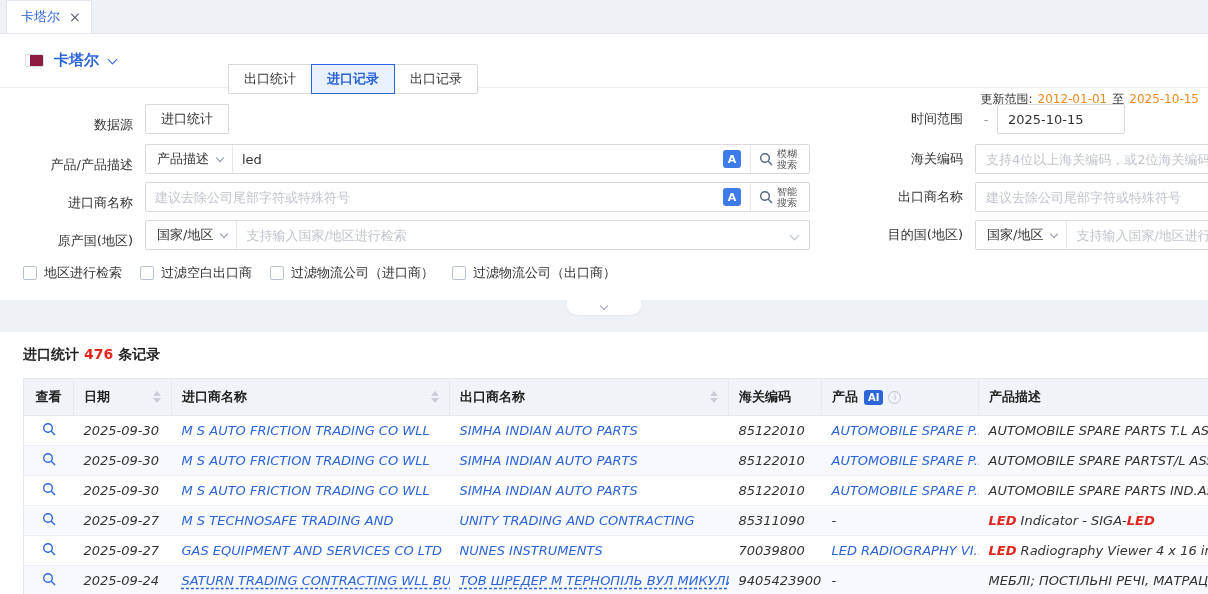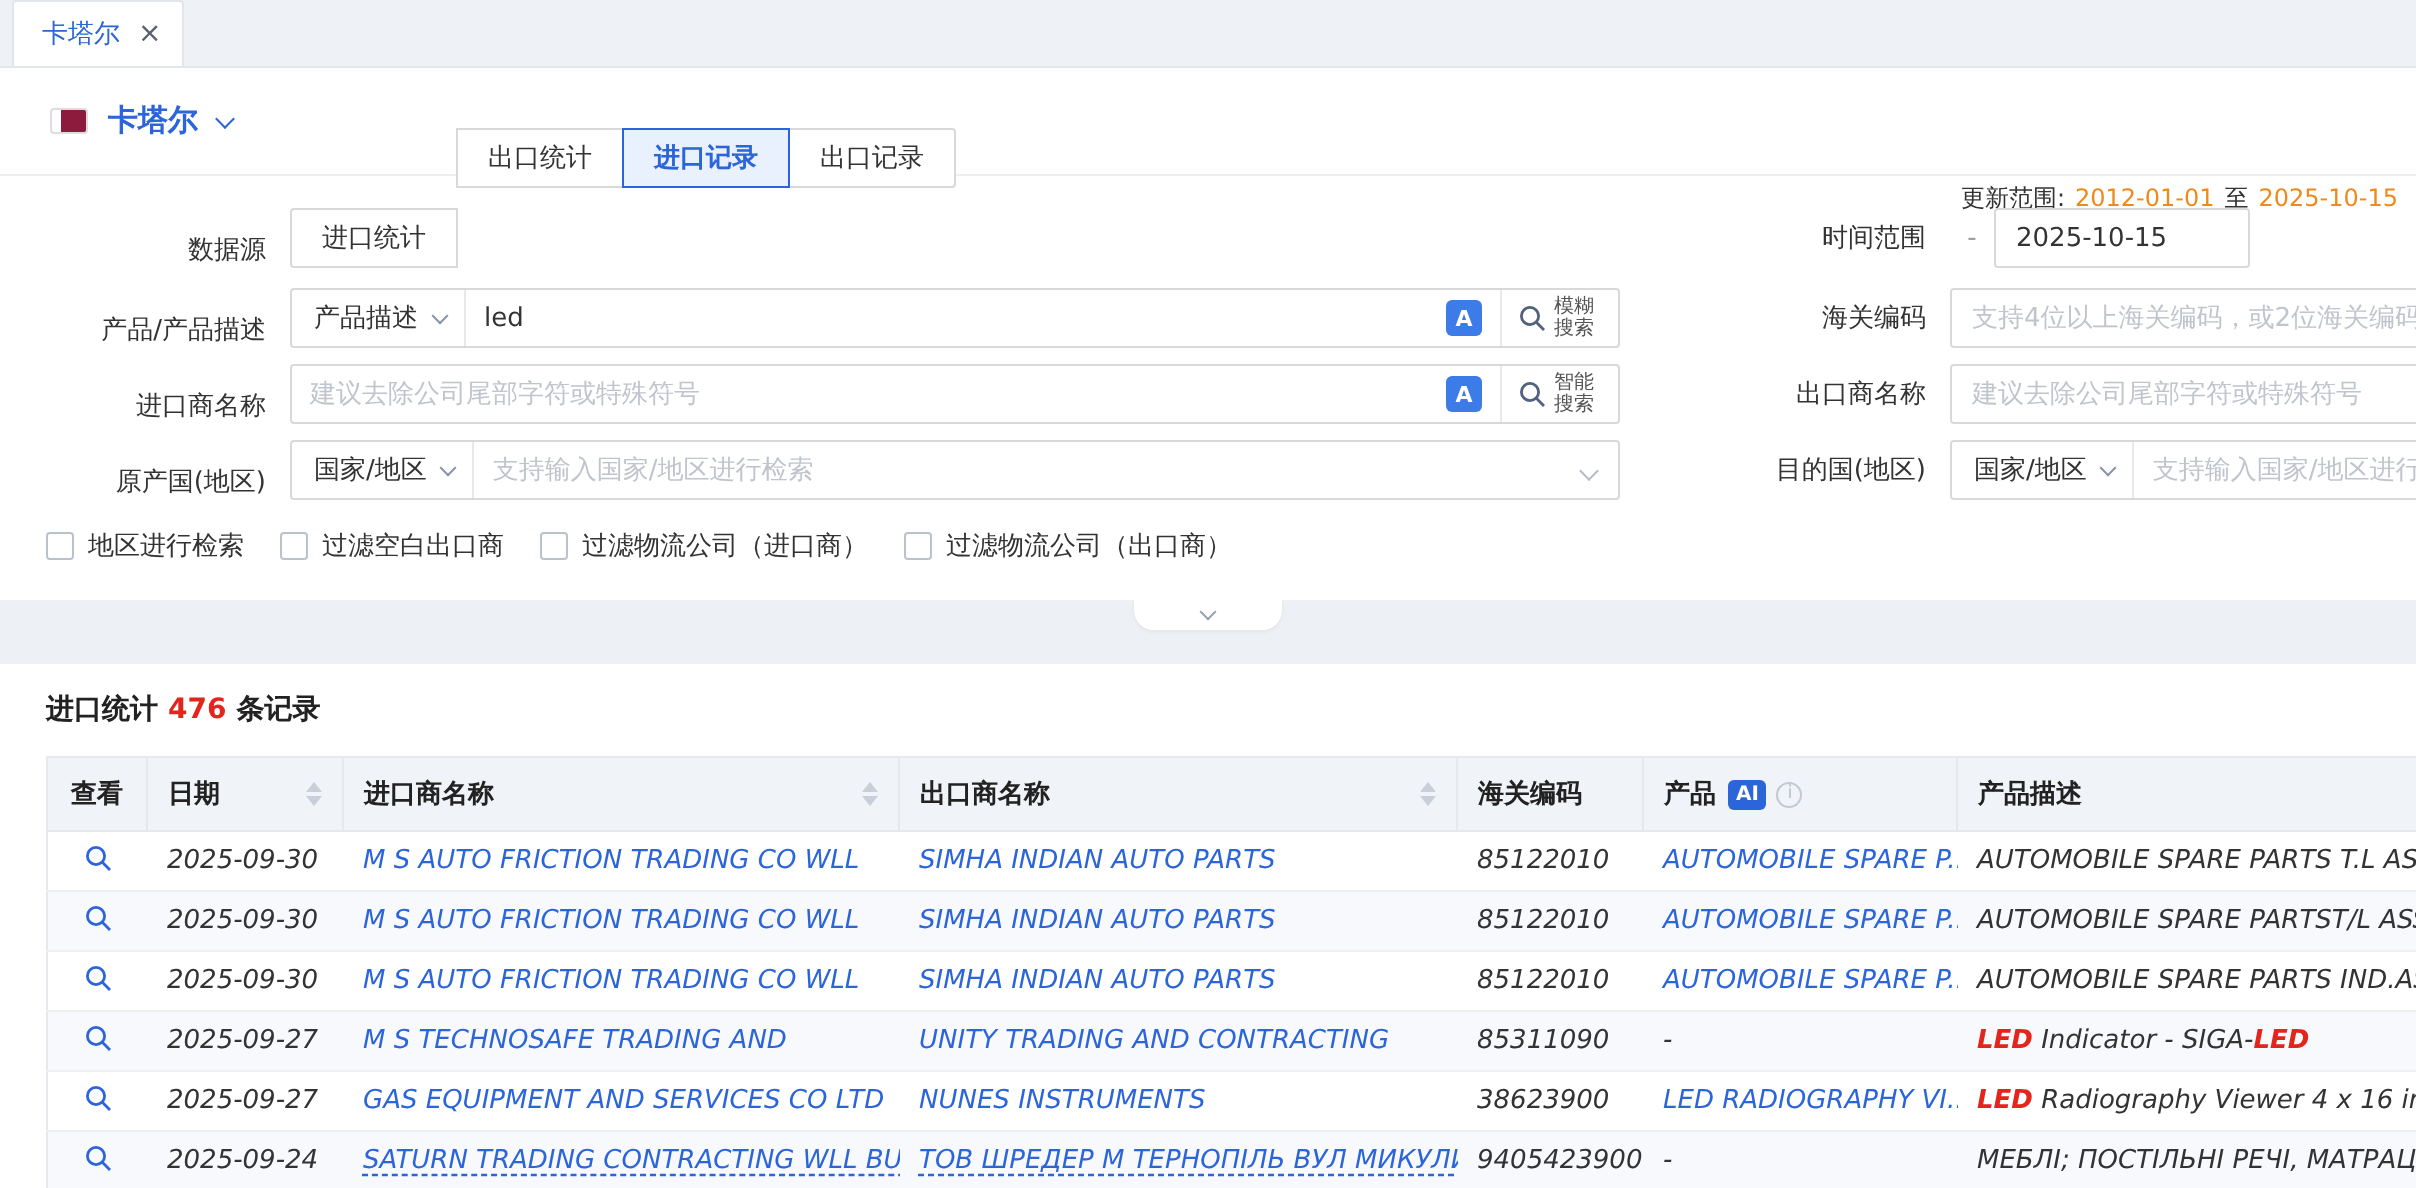--- a/index.html
+++ b/index.html
@@ -382,21 +382,21 @@
             <tr>
               <td class="c-view"><span class="viewbtn">
                   <svg width="14" height="14" viewBox="0 0 14 14">
                     <circle cx="6" cy="6" r="4.3" fill="none" stroke="currentColor" stroke-width="1.4"></circle>
                     <line x1="9.3" y1="9.3" x2="13" y2="13" stroke="currentColor" stroke-width="1.4"></line>
                   </svg>
                 </span></td>
               <td>2025-09-27</td>
               <td><span class="lnk">GAS EQUIPMENT AND SERVICES CO LTD</span></td>
               <td><span class="lnk">NUNES INSTRUMENTS</span></td>
-              <td>38623900</td>
+              <td>70039800</td>
               <td><span class="lnk">LED RADIOGRAPHY VI...</span></td>
               <td><span class="redhl">LED</span><span> Radiography Viewer 4 x 16 inch</span></td>
             </tr>
             <tr>
               <td class="c-view"><span class="viewbtn">
                   <svg width="14" height="14" viewBox="0 0 14 14">
                     <circle cx="6" cy="6" r="4.3" fill="none" stroke="currentColor" stroke-width="1.4"></circle>
                     <line x1="9.3" y1="9.3" x2="13" y2="13" stroke="currentColor" stroke-width="1.4"></line>
                   </svg>
                 </span></td>

